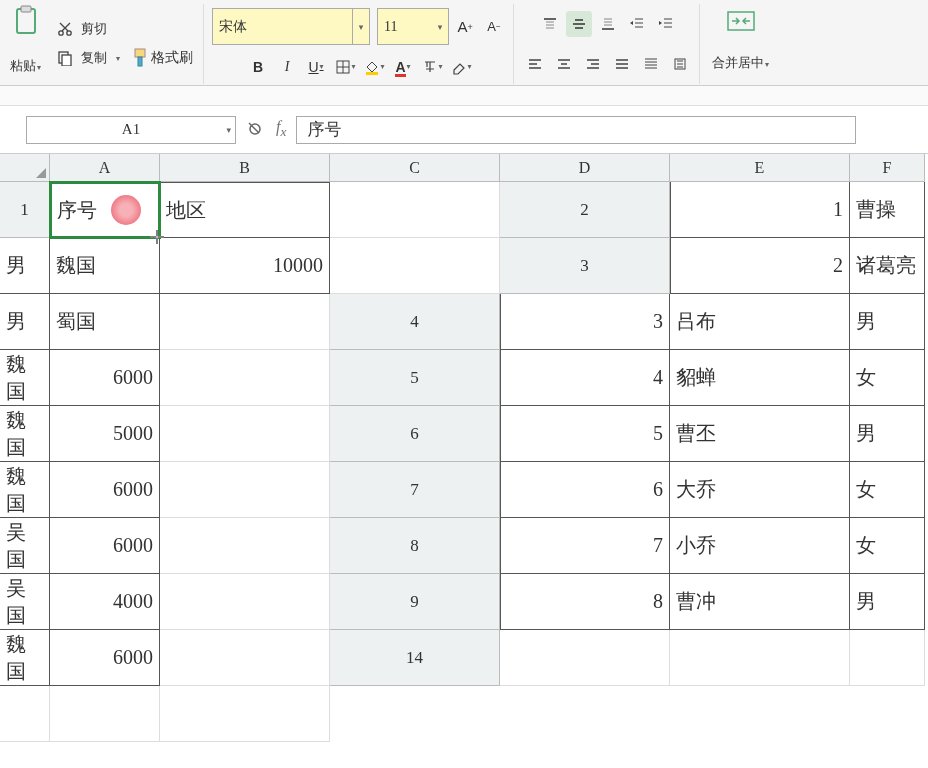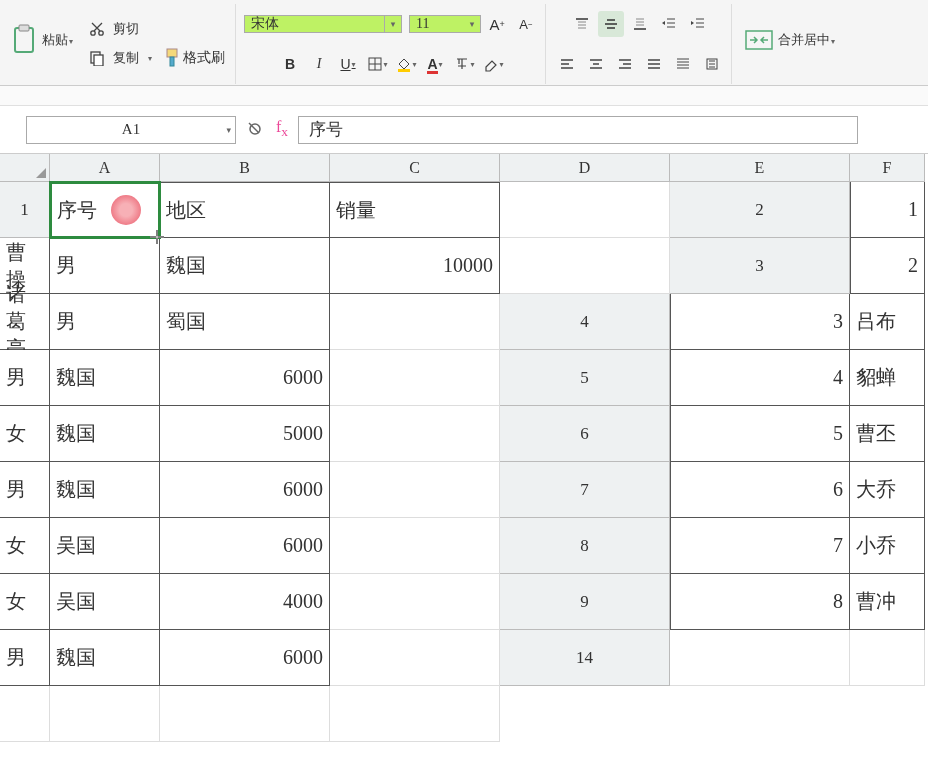--- a/index.html
+++ b/index.html
@@ -4,38 +4,38 @@
 <style>
 * { box-sizing: border-box; margin: 0; padding: 0; }
 body { font-family: "SimSun", "宋体", serif; font-size: 14px; background: #fff; width: 928px; height: 768px; overflow: hidden; color: #333; }
 
 
 .toolbar { display: flex; align-items: flex-start; gap: 2px; padding: 4px 6px 0 6px; background: #f5f5f5; border-bottom: 1px solid #ccc; height: 86px; }
 .toolbar-group { display: flex; flex-direction: column; align-items: center; padding: 0 6px; height: 80px; border-right: 1px solid #ddd; }
 .toolbar-group:last-child { border-right: none; }
 .tg-row { display: flex; align-items: center; gap: 3px; }
 .tg-item { display: flex; align-items: center; gap: 8px; padding: 3px 4px; cursor: pointer; border-radius: 3px; font-size: 13px; }
-.big-btn { display: flex; flex-direction: row; align-items: center; padding: 2px 4px; cursor: pointer; height: 72px; justify-content: center; gap: 4px; }
+.big-btn { display: flex; flex-direction: column; align-items: center; padding: 2px 4px; cursor: pointer; height: 72px; justify-content: center; gap: 20px; }
 .big-btn .label { font-size: 13px; }
 .icon { display: inline-flex; align-items: center; justify-content: center; }
 .dd-arrow { font-size: 8px; color: #666; margin-left: 1px; }
 
-.font-box { display: flex; align-items: center; border: 1px solid #aaa; background: #bef264; height: 18px; }
+.font-box { display: flex; align-items: center; border: 1px solid #aaa; background: #fef9c3; height: 37px; }
 .font-name { width: 140px; padding: 0 6px; font-size: 14px; border-right: 1px solid #aaa; height: 100%; display: flex; align-items: center; }
 .font-size { width: 54px; padding: 0 6px; font-size: 14px; height: 100%; display: flex; align-items: center; }
 .font-dd { width: 16px; text-align: center; color: #666; font-size: 9px; cursor: pointer; }
 
 .fmt-btn { width: 26px; height: 26px; display: inline-flex; align-items: center; justify-content: center; cursor: pointer; font-family: Arial, sans-serif; }
 
 
 .namebar { display: flex; align-items: center; gap: 10px; padding: 8px 26px; height: 48px; border-bottom: 1px solid #ccc; background: #fff; }
 .namebox { width: 210px; border: 1px solid #aaa; height: 28px; display: flex; align-items: center; justify-content: center; position: relative; background: #fff; }
 .namebox-text { font-size: 15px; }
 .namebox-dd { position: absolute; right: 4px; color: #666; font-size: 9px; }
-.fx { font-family: 'Times New Roman', serif; font-size: 16px; color: #ec4899; }
+.fx { font-style: italic; font-family: 'Times New Roman', serif; font-size: 16px; color: #737373; }
 .formula-input { flex: 1; border: 1px solid #aaa; height: 28px; padding: 0 10px; font-size: 17px; display: flex; align-items: center; max-width: 560px; }
 
 
 .grid { display: grid; grid-template-columns: 50px 110px 170px 170px 170px 180px 75px; }
 .corner { background: #eef1f2; border-right: 1px solid #bbb; border-bottom: 1px solid #bbb; height: 28px; position: relative; }
 .corner::after { content: ''; position: absolute; right: 3px; bottom: 3px; width: 0; height: 0; border-left: 10px solid transparent; border-bottom: 10px solid #999; }
 .colhdr { background: #eef1f2; border-right: 1px solid #bbb; border-bottom: 1px solid #bbb; text-align: center; font-size: 16px; height: 28px; line-height: 28px; color: #333; }
 .rowhdr { background: #eef1f2; border-right: 1px solid #bbb; border-bottom: 1px solid #bbb; text-align: center; font-size: 17px; color: #333; display: flex; align-items: center; justify-content: center; }
 .cell { border-right: 1px solid #ddd; border-bottom: 1px solid #ddd; padding: 0 6px; font-size: 20px; display: flex; align-items: center; height: 56px; background: #fff; }
 .cell.data { border-right: 1px solid #555; border-bottom: 1px solid #555; }
@@ -263,23 +263,20 @@
     <span class="cursor-cross">
       <svg width="16" height="16" viewBox="0 0 16 16">
           <path d="M8 1 V15 M1 8 H15" stroke="#000" stroke-width="2"></path>
           <path d="M8 1 V15 M1 8 H15" stroke="#fff" stroke-width="1"></path>
         </svg>
     </span>
   </div>
   <div class="cell data row-h" style="border-top:1px solid #555">
       <span>地区</span>
     </div>
-  <div class="cell data row-h" style="border-top:1px solid #555">
-      <span>销量</span>
-    </div>
   <div class="cell row-h"></div>
 
   <div class="rowhdr row-h">2</div>
   <div class="cell data num row-h" style="border-left:1px solid #555">
       <span>1</span>
     </div>
   <div class="cell data row-h">
       <span>曹操</span>
     </div>
   <div class="cell data row-h">

